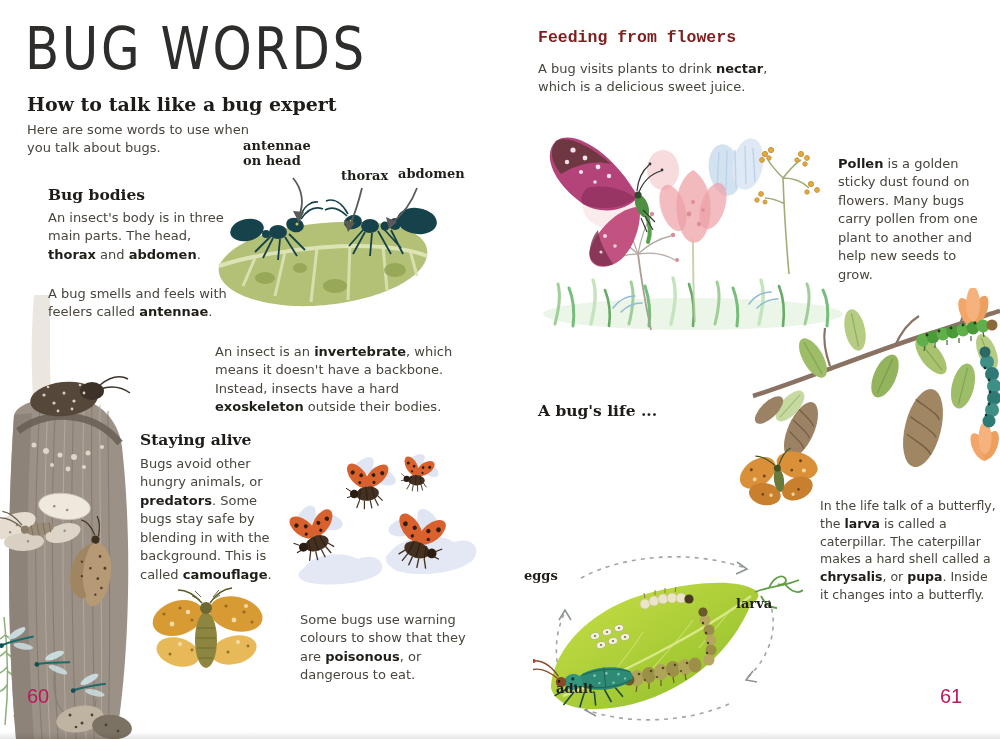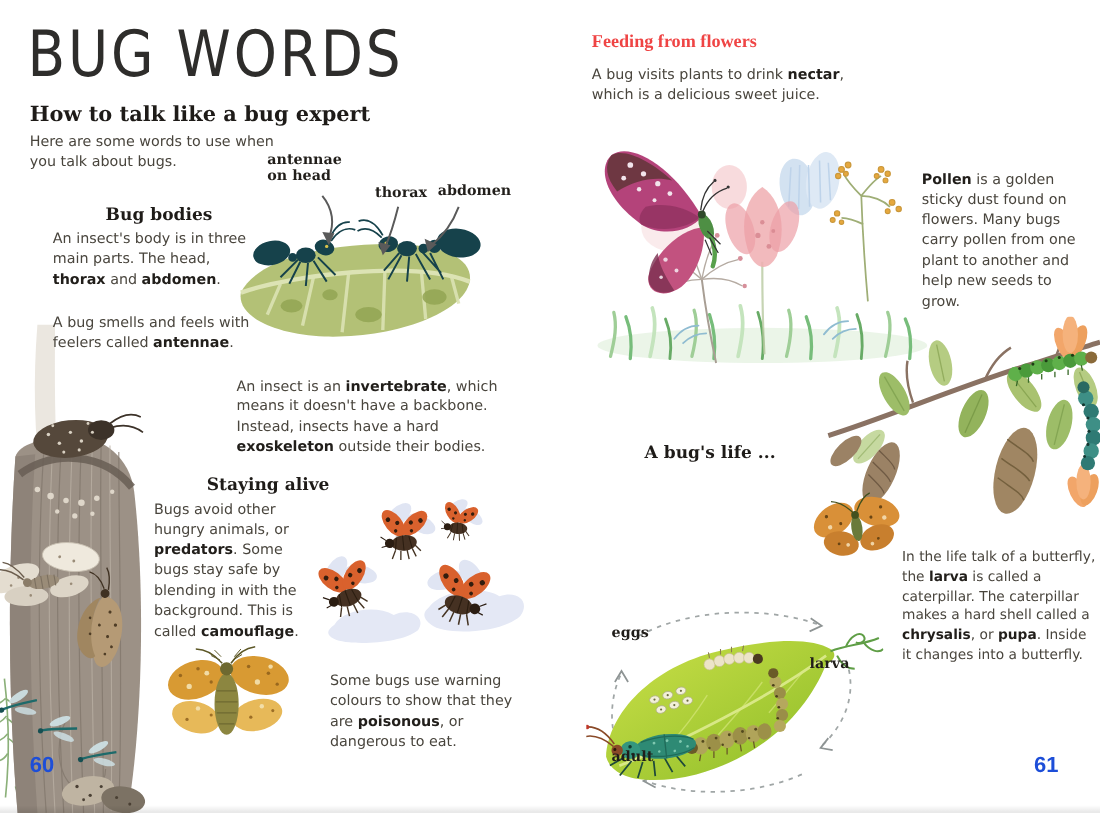--- a/index.html
+++ b/index.html
@@ -8,27 +8,27 @@
     position:relative; width:1000px; height:739px; background:#ffffff;
     overflow:hidden; font-family:"DejaVu Sans",sans-serif; color:#45413a;
   }
   .illus { position:absolute; z-index:1; }
   .txt { position:absolute; z-index:2; }
   .title {
     font-size:58px; line-height:1; color:#2e2d2b; letter-spacing:3px;
     transform:scale(.86,1); transform-origin:left top; font-weight:normal;
   }
   .subtitle { font-family:"DejaVu Serif",serif; font-weight:bold; font-size:19px; color:#1e1b18; }
-  .h2 { font-family:"DejaVu Serif",serif; font-weight:bold; font-size:15.5px; color:#1e1b18;margin-left:48px; }
-  .h2-lg { font-family:Liberation Serif, serif; font-weight:bold; font-size:16.5px; color:#ef4444; }
+  .h2 { font-family:"DejaVu Serif",serif; font-weight:bold; font-size:15.5px; color:#1e1b18; }
+  .h2-lg { font-family:Liberation Mono, monospace; font-weight:bold; font-size:16.5px; color:#7f1d1d; }
   .body-text { font-size:13px; line-height:1.42; color:#49453d; }
   .body-text b, .body-text .b { color:#211e1a; }
   .small { font-size:12.5px; }
   .diagram-label { font-family:"DejaVu Serif",serif; font-weight:bold; font-size:13px; color:#211e1a; white-space:pre-line; }
-  .pagenum { font-family:"Liberation Sans",sans-serif; font-weight:bold; font-size:20px; color:#1d4ed8; }
+  .pagenum { font-family:"Liberation Sans",sans-serif; font-weight:normal; font-size:20px; color:#be185d; }
   .bottom-shade { position:absolute; left:0; right:0; bottom:0; height:7px;
     background:linear-gradient(rgba(0,0,0,0),rgba(0,0,0,.10)); z-index:3; }
 </style>
 </head>
 <body>
 
 <div class="spread">
 
   <svg class="illus" style="left:0;top:295px" width="140" height="444" viewBox="0 0 140 444">
     <defs>
@@ -638,20 +638,20 @@
 
   <div class="txt pagenum" style="left:27px;top:685px">60</div>
 
   <div class="txt h2-lg" style="left:538px;top:28px">Feeding from flowers</div>
   <div class="txt body-text" style="left:538px;top:60px;width:244px"><span>A bug visits plants to drink </span><b>nectar</b><span>, which is a delicious sweet juice.</span></div>
   <div class="txt body-text" style="left:838px;top:155px;width:156px"><b>Pollen</b><span> is a golden sticky dust found on flowers. Many bugs carry pollen from one plant to another and help new seeds to grow.</span></div>
 
   <div class="txt h2" style="left:538px;top:401px">A bug's life ...</div>
   <div class="txt body-text small" style="left:820px;top:497px;width:178px"><span>In the life talk of a butterfly, the </span><b>larva</b><span> is called a caterpillar. The caterpillar makes a hard shell called a </span><b>chrysalis</b><span>, or </span><b>pupa</b><span>. Inside it changes into a butterfly.</span></div>
 
-  <div class="txt diagram-label" style="left:556px;top:568px">eggs</div>
+  <div class="txt diagram-label" style="left:524px;top:568px">eggs</div>
   <div class="txt diagram-label" style="left:736px;top:596px">larva</div>
   <div class="txt diagram-label" style="left:556px;top:681px">adult</div>
 
   <div class="txt pagenum" style="left:940px;top:685px">61</div>
 
   <div class="bottom-shade"></div>
 </div>
 
 </body></html>

